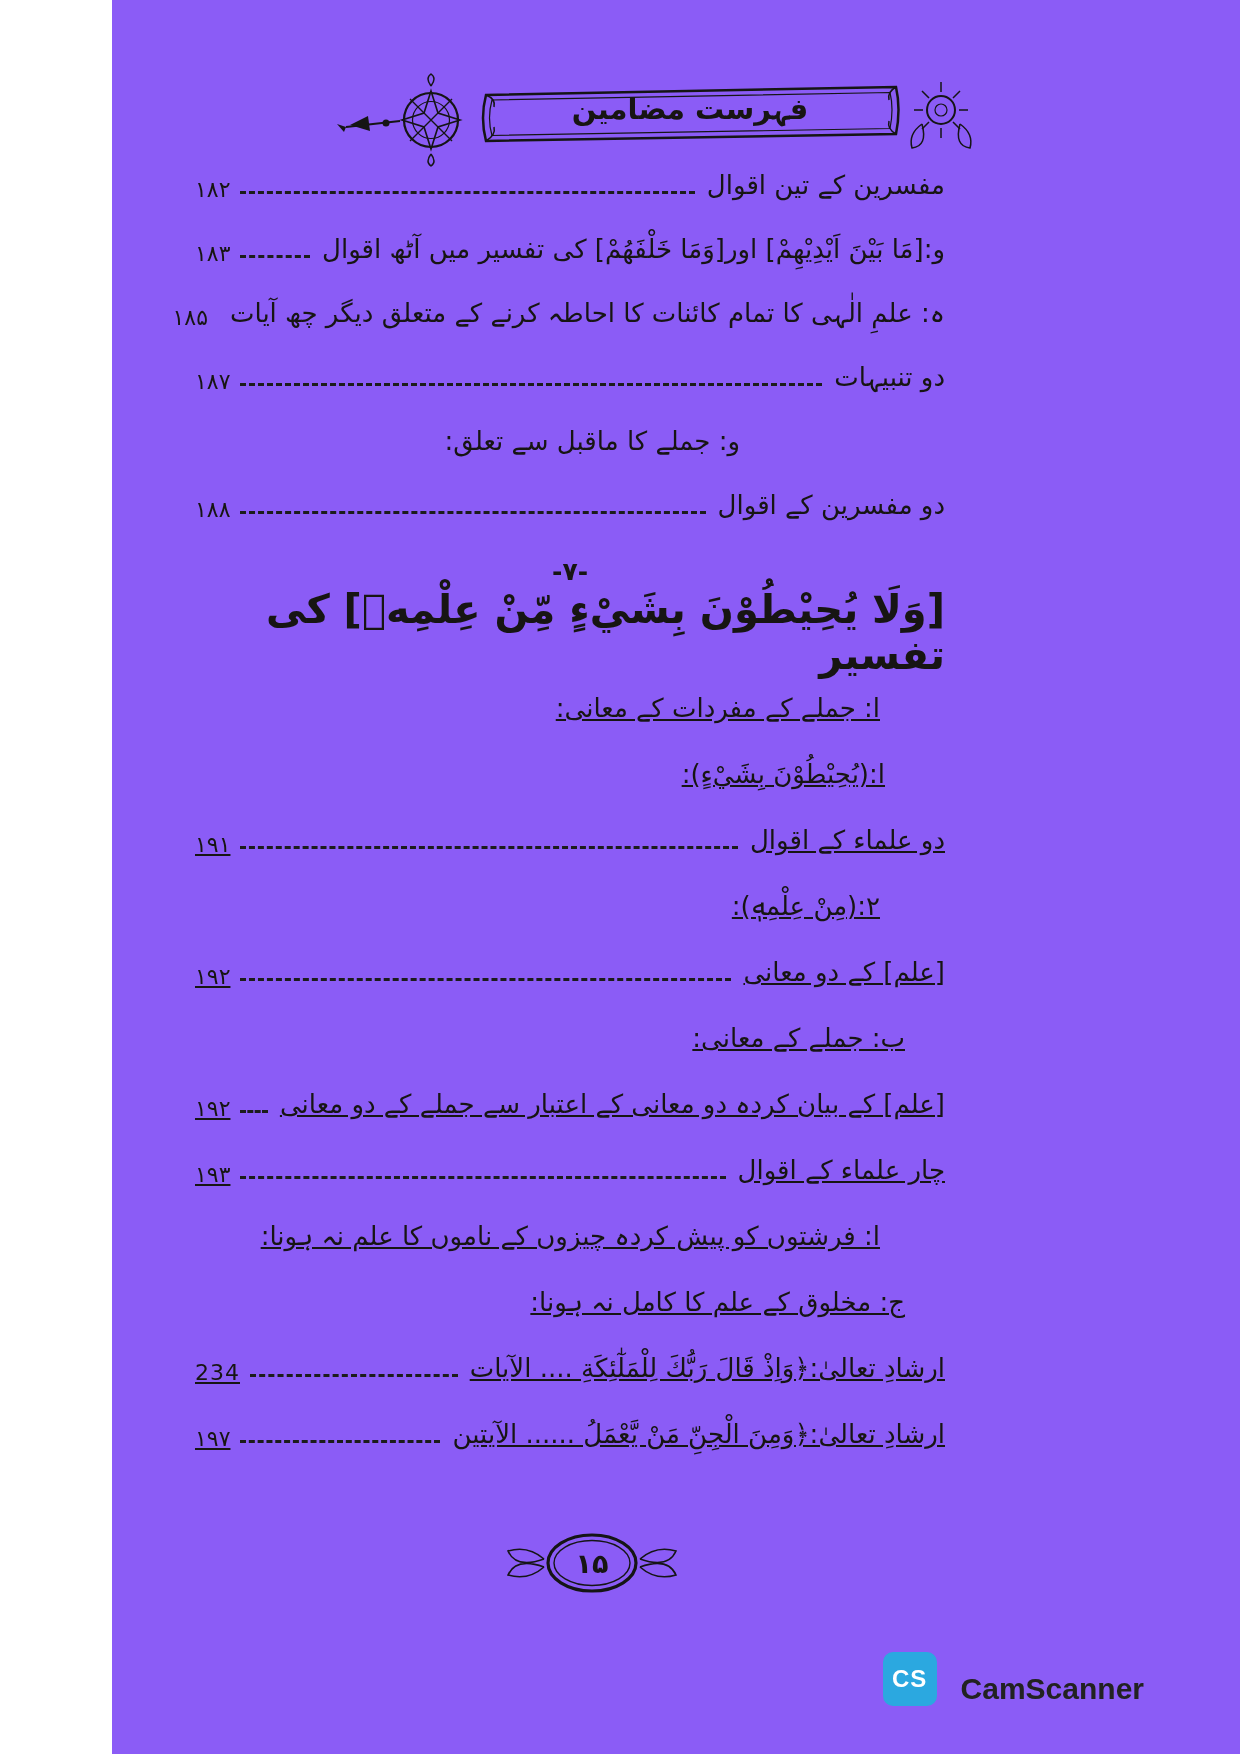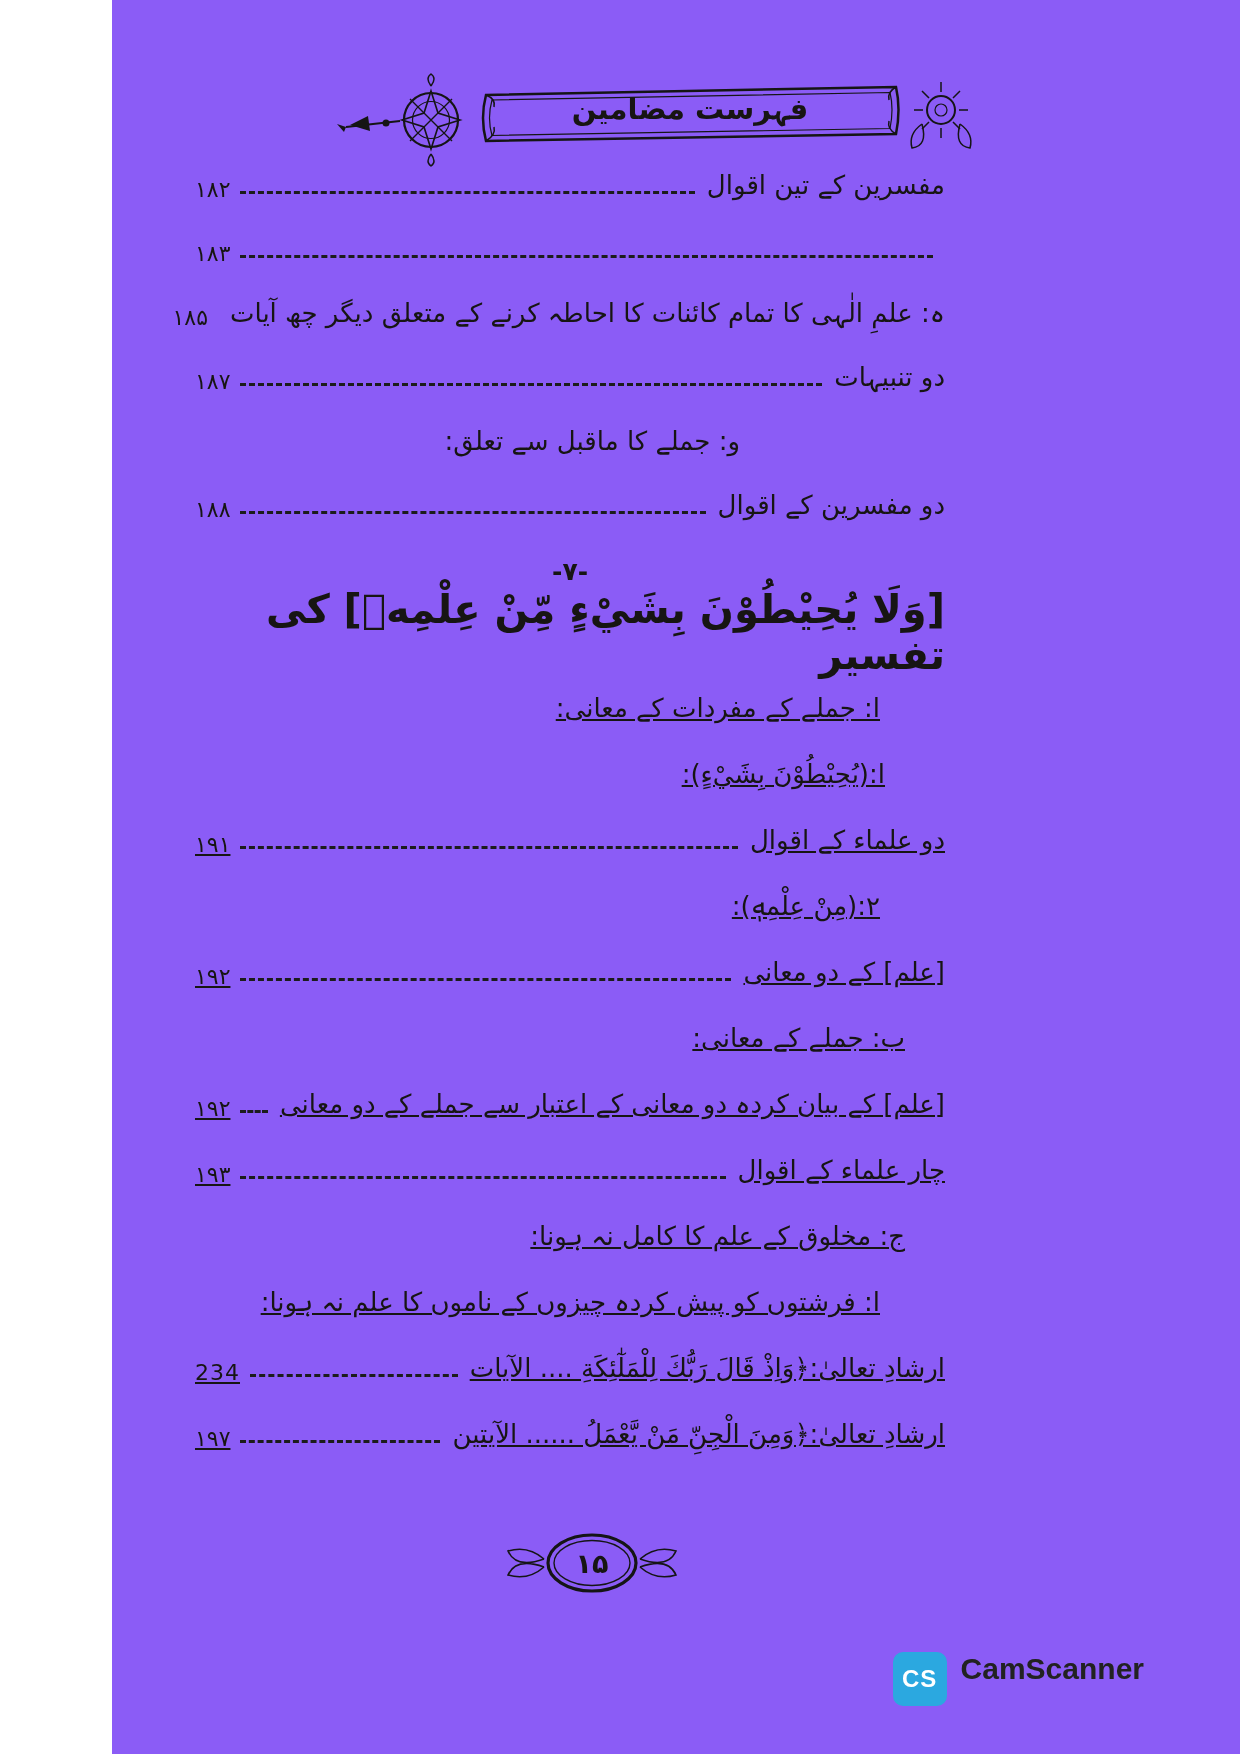--- a/index.html
+++ b/index.html
@@ -29,21 +29,21 @@
   .toc-bottom{margin-top:6px;text-decoration:underline;}
   
   .footer-orn{position:absolute;left:380px;top:1523px;width:200px;height:80px;}
   .footer-orn svg{position:absolute;left:0;top:0;}
   .footer-num{
     position:absolute;left:0;top:0;width:200px;height:80px;
     display:flex;align-items:center;justify-content:center;
     font-size:27px;font-weight:bold;
   }
   
-  .camscanner{position:absolute;right:96px;top:1652px;display:flex;direction:ltr;align-items:flex-start;gap:14px;}
+  .camscanner{position:absolute;right:96px;top:1652px;display:flex;direction:ltr;align-items:flex-end;gap:24px;}
   .cs-badge{width:54px;height:54px;border-radius:10px;display:flex;align-items:center;justify-content:center;
     color:#fff;font-size:24px;font-weight:bold;letter-spacing:1px;font-family:"Liberation Sans",sans-serif;}
   .cs-text{font-size:30px;font-weight:600;color:#222;font-family:"Liberation Sans",sans-serif;}
 </style>
 </head>
 <body>
 
 <div class="page">
 
   <div class="header-band">
@@ -78,20 +78,21 @@
 
   <main class="toc">
     <div id="toc-top" class="toc-top">
   <div class="toc-row">
     <span class="toc-title">مفسرین کے تین اقوال</span>
     <span class="toc-dots"></span>
     <span class="toc-page">۱۸۲</span>
   </div>
 
   <div class="toc-row">
+    <span class="toc-title">و:[مَا بَيْنَ اَيْدِيْهِمْ] اور[وَمَا خَلْفَهُمْ] کی تفسیر میں آٹھ اقوال</span>
     <span class="toc-dots"></span>
     <span class="toc-page">۱۸۳</span>
   </div>
 
   <div class="toc-row">
     <span class="toc-title">ہ: علمِ الٰہی کا تمام کائنات کا احاطہ کرنے کے متعلق دیگر چھ آیات</span>
     <span class="toc-dots"></span>
     <span class="toc-page">۱۸۵</span>
   </div>
 
@@ -152,27 +153,27 @@
     <span class="toc-dots"></span>
     <span class="toc-page">۱۹۲</span>
   </div>
 
   <div class="toc-row">
     <span class="toc-title">چار علماء کے اقوال</span>
     <span class="toc-dots"></span>
     <span class="toc-page">۱۹۳</span>
   </div>
 
+  <div class="toc-row no-page" style="padding-right: 65px;">
+    <span class="toc-title">ا: فرشتوں کو پیش کردہ چیزوں کے ناموں کا علم نہ ہونا:</span>
+
+  </div>
+
   <div class="toc-row no-page" style="padding-right: 40px;">
     <span class="toc-title">ج: مخلوق کے علم کا کامل نہ ہونا:</span>
-
-  </div>
-
-  <div class="toc-row no-page" style="padding-right: 65px;">
-    <span class="toc-title">ا: فرشتوں کو پیش کردہ چیزوں کے ناموں کا علم نہ ہونا:</span>
 
   </div>
 
   <div class="toc-row">
     <span class="toc-title">ارشادِ تعالیٰ:﴿وَاِذْ قَالَ رَبُّكَ لِلْمَلٰٓئِكَةِ .... الآیات</span>
     <span class="toc-dots"></span>
     <span class="toc-page">234</span>
   </div>
 
 

